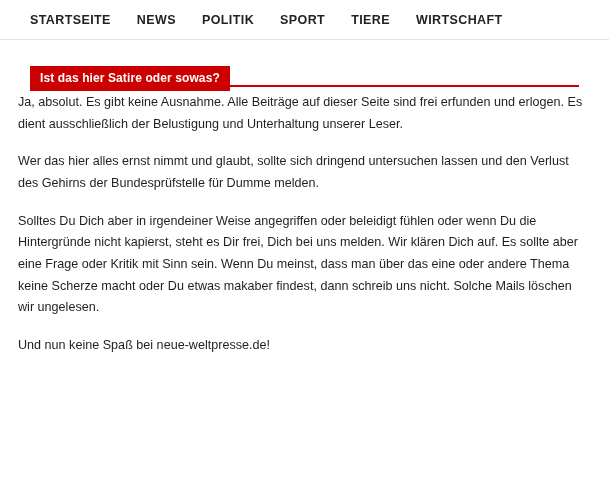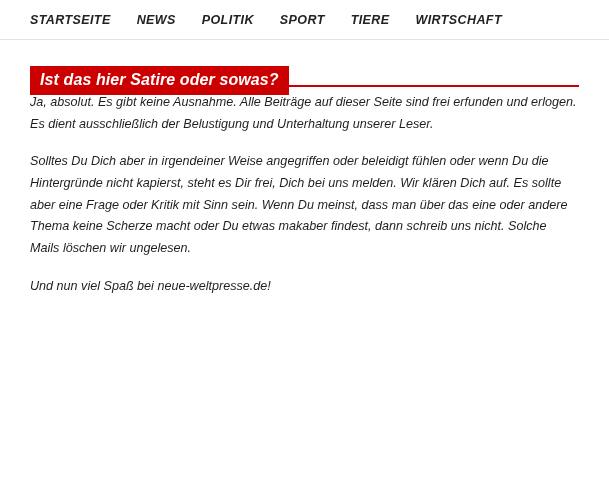--- a/index.html
+++ b/index.html
@@ -12,21 +12,20 @@
     height: 490px;
     font-family: "Liberation Sans", sans-serif;
     color: #222222;
     overflow: hidden;
   }
   .page {
     position: relative;
     width: 609px;
     height: 468px;
     box-sizing: border-box;
-    font-style: italic;
   }
 
   
   .topnav {
     display: flex;
     align-items: center;
     gap: 26px;
     padding: 13px 0 12px 30px;
     border-bottom: 1px solid #e3e3e3;
   }
@@ -53,30 +52,30 @@
     right: 0;
     top: 19px;
     height: 2px;
     background: #cc0000;
   }
   .headline-badge {
     position: relative;
     display: inline-block;
     background: #cc0000;
     color: #ffffff;
-    font-size: 16px;
+    font-size: 12px;
     font-weight: bold;
     line-height: 1;
     padding: 6px 10px 7px 10px;
     letter-spacing: 0.1px;
   }
 
   
   .article {
-    margin: 0 30px;
+    margin: 0 18px;
     padding-top: 4px;
   }
   .para {
     font-size: 12.6px;
     line-height: 1.72;
     color: #1f1f1f;
     margin: 0 0 16px 0;
   }
   .para:last-child { margin-bottom: 0; }
 </style>
@@ -94,17 +93,18 @@
     <a class="nav-item" href="#">WIRTSCHAFT</a>
   </nav>
 
   <div class="headline-wrap">
     <div class="headline-rule"></div>
     <span class="headline-badge">Ist das hier Satire oder sowas?</span>
   </div>
 
   <article class="article">
     <p class="para">Ja, absolut. Es gibt keine Ausnahme. Alle Beiträge auf dieser Seite sind frei erfunden und erlogen. Es dient ausschließlich der Belustigung und Unterhaltung unserer Leser.</p>
+    <p class="para">Wer das hier alles ernst nimmt und glaubt, sollte sich dringend untersuchen lassen und den Verlust des Gehirns der Bundesprüfstelle für Dumme melden.</p>
     <p class="para">Solltes Du Dich aber in irgendeiner Weise angegriffen oder beleidigt fühlen oder wenn Du die Hintergründe nicht kapierst, steht es Dir frei, Dich bei uns melden. Wir klären Dich auf. Es sollte aber eine Frage oder Kritik mit Sinn sein. Wenn Du meinst, dass man über das eine oder andere Thema keine Scherze macht oder Du etwas makaber findest, dann schreib uns nicht. Solche Mails löschen wir ungelesen.</p>
-    <p class="para">Und nun viel Spaß bei neue-weltpresse.de!</p>
+    <p class="para">Und nun keine Spaß bei neue-weltpresse.de!</p>
   </article>
 
 </div>
 
 </body></html>

